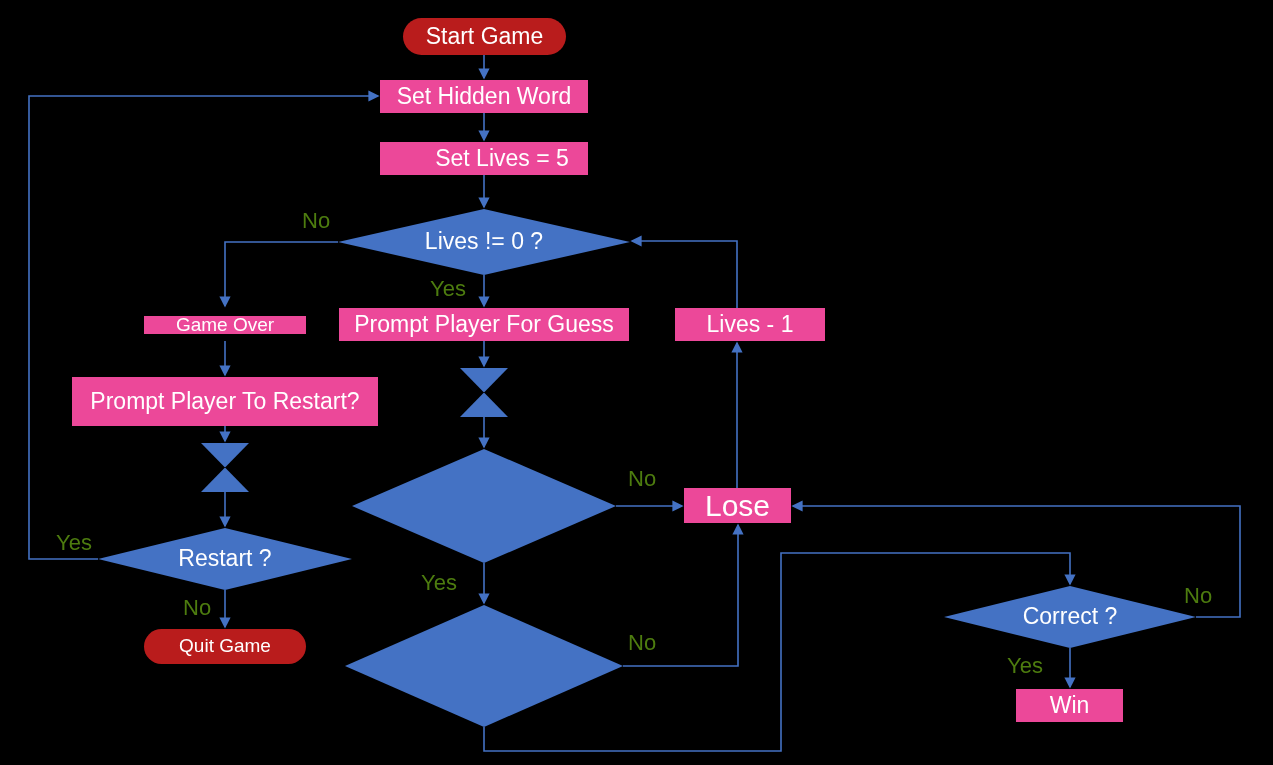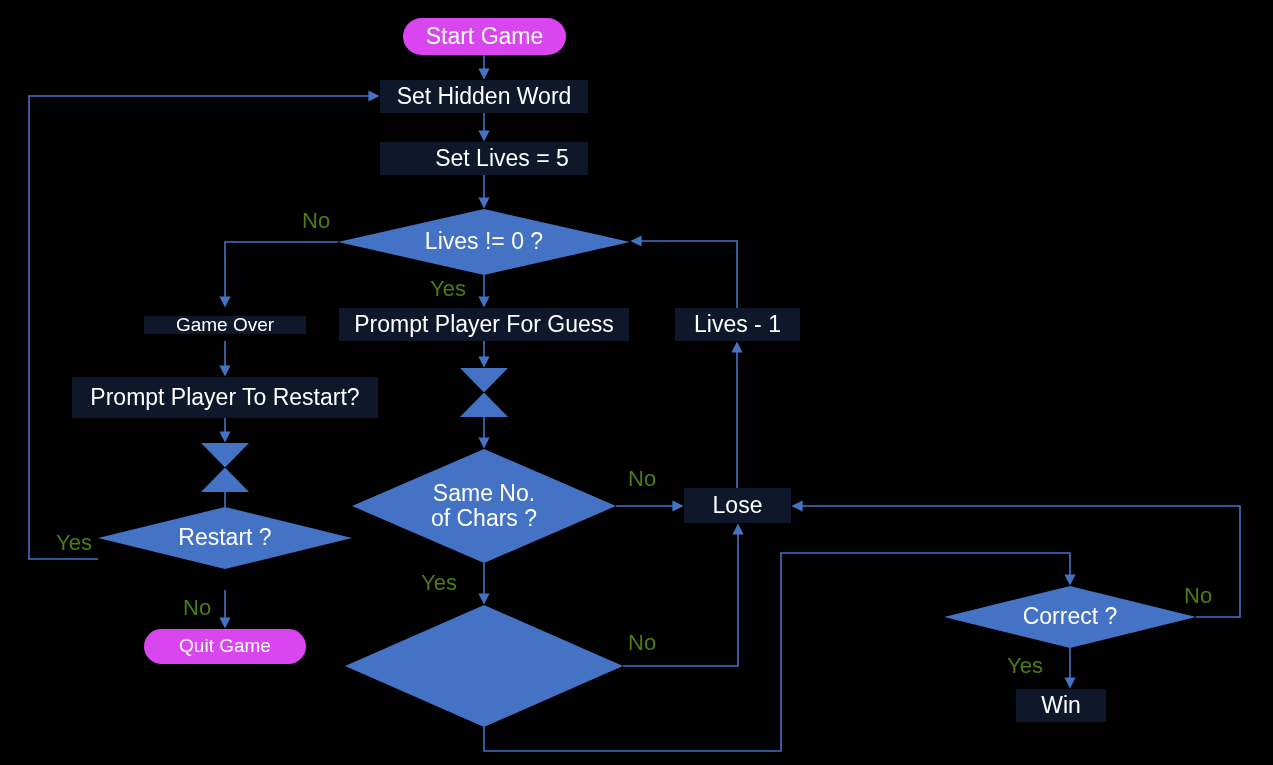--- a/index.html
+++ b/index.html
@@ -27,24 +27,24 @@
     display: flex;
     align-items: center;
     justify-content: center;
     color: #FFFFFF;
     text-align: center;
     line-height: 1.1;
     white-space: pre-line;
     box-sizing: border-box;
   }
   .node.rect {
-    background: #0f172a;
+    background: #ec4899;
   }
   .node.terminator {
-    background: #d946ef;
+    background: #b91c1c;
     border-radius: 999px;
   }
   .node.diamond {
     background: transparent;
   }
   .diamond-shape {
     position: absolute;
     left: 0; top: 0;
     width: 100%;
     height: 100%;
@@ -111,30 +111,29 @@
       </g>
   </svg>
 
   <div id="nodes-group">
       <div class="node terminator" style="left: 403px; top: 18px; width: 163px; height: 37px; font-size: 23px;"><span class="label">Start Game</span></div>
       <div class="node rect" style="left: 380px; top: 80px; width: 208px; height: 33px; font-size: 23px;"><span class="label">Set Hidden Word</span></div>
       <div class="node rect" style="left: 380px; top: 142px; width: 208px; height: 33px; font-size: 23px; padding-left: 36px;"><span class="label">Set Lives = 5</span></div>
       <div class="node diamond" style="left: 338px; top: 209px; width: 292px; height: 66px; font-size: 23px;"><div class="diamond-shape"></div><span class="label">Lives != 0 ?</span></div>
       <div class="node rect" style="left: 144px; top: 316px; width: 162px; height: 18px; font-size: 19px;"><span class="label">Game Over</span></div>
       <div class="node rect" style="left: 339px; top: 308px; width: 290px; height: 33px; font-size: 23px;"><span class="label">Prompt Player For Guess</span></div>
-      <div class="node rect" style="left: 675px; top: 308px; width: 125px; height: 33px; font-size: 23px;"><span class="label">Lives - 1</span></div>
-      <div class="node rect" style="left: 72px; top: 377px; width: 306px; height: 41px; font-size: 23px;"><span class="label">Prompt Player To Restart?</span></div>
-      <div class="node diamond" style="left: 352px; top: 449px; width: 264px; height: 114px; font-size: 23px;"><div class="diamond-shape"></div><span class="label">Same No.
-of Chars ?</span></div>
-      <div class="node rect" style="left: 684px; top: 488px; width: 107px; height: 35px; font-size: 23px;"><span class="label">Lose</span></div>
-      <div class="node diamond" style="left: 98px; top: 507px; width: 254px; height: 62px; font-size: 23px;"><div class="diamond-shape"></div><span class="label">Restart ?</span></div>
+      <div class="node rect" style="left: 675px; top: 308px; width: 150px; height: 33px; font-size: 23px;"><span class="label">Lives - 1</span></div>
+      <div class="node rect" style="left: 72px; top: 377px; width: 306px; height: 49px; font-size: 23px;"><span class="label">Prompt Player To Restart?</span></div>
+      <div class="node diamond" style="left: 352px; top: 449px; width: 264px; height: 114px; font-size: 23px;"><div class="diamond-shape"></div></div>
+      <div class="node rect" style="left: 684px; top: 488px; width: 107px; height: 35px; font-size: 30px;"><span class="label">Lose</span></div>
+      <div class="node diamond" style="left: 98px; top: 528px; width: 254px; height: 62px; font-size: 23px;"><div class="diamond-shape"></div><span class="label">Restart ?</span></div>
       <div class="node diamond" style="left: 944px; top: 586px; width: 252px; height: 62px; font-size: 23px;"><div class="diamond-shape"></div><span class="label">Correct ?</span></div>
       <div class="node diamond" style="left: 345px; top: 605px; width: 278px; height: 122px; font-size: 23px;"><div class="diamond-shape"></div></div>
       <div class="node terminator" style="left: 144px; top: 629px; width: 162px; height: 35px; font-size: 19px;"><span class="label">Quit Game</span></div>
-      <div class="node rect" style="left: 1016px; top: 689px; width: 90px; height: 33px; font-size: 23px;"><span class="label">Win</span></div>
+      <div class="node rect" style="left: 1016px; top: 689px; width: 107px; height: 33px; font-size: 23px;"><span class="label">Win</span></div>
     </div>
   <div id="connectors-group">
       <div class="bowtie" style="left: 201px; top: 443px; width: 48px; height: 49px;">
         <div class="tri-up"></div>
         <div class="tri-dn"></div>
       </div>
       <div class="bowtie" style="left: 460px; top: 368px; width: 48px; height: 49px;">
         <div class="tri-up"></div>
         <div class="tri-dn"></div>
       </div>

